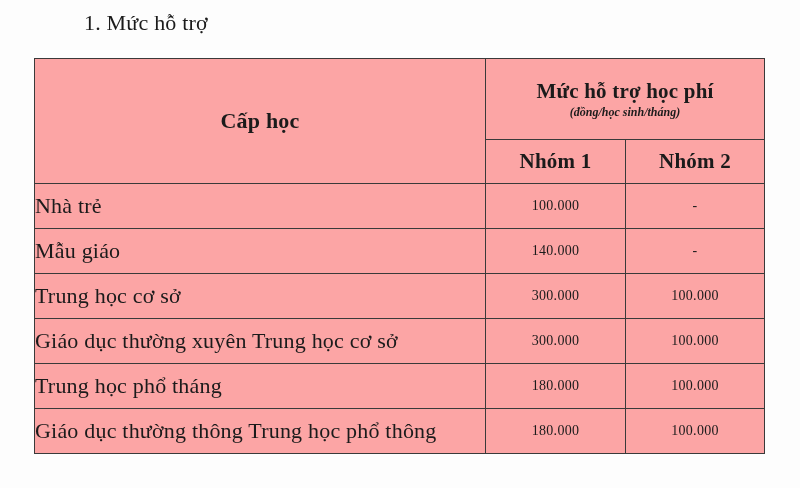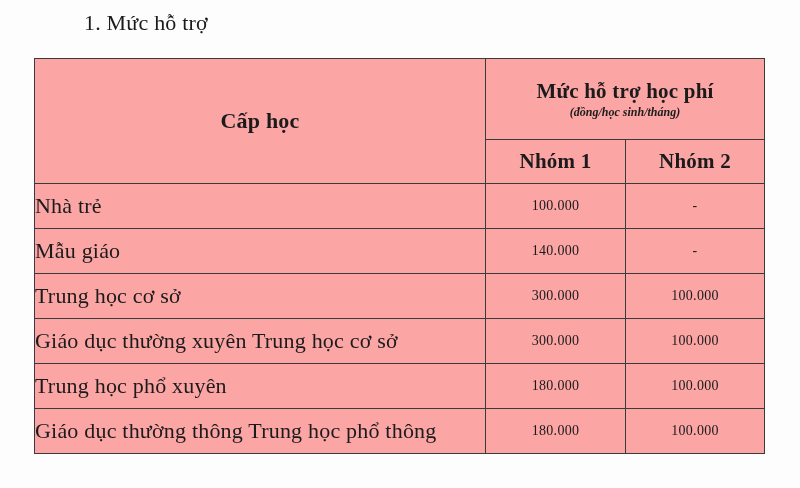--- a/index.html
+++ b/index.html
@@ -125,21 +125,21 @@
       <td class="level-td">Trung học cơ sở</td>
       <td class="val-td">300.000</td>
       <td class="val-td">100.000</td>
     </tr>
     <tr class="data-row">
       <td class="level-td">Giáo dục thường xuyên Trung học cơ sở</td>
       <td class="val-td">300.000</td>
       <td class="val-td">100.000</td>
     </tr>
     <tr class="data-row">
-      <td class="level-td">Trung học phổ xuyên</td>
+      <td class="level-td">Trung học phổ tháng</td>
       <td class="val-td">180.000</td>
       <td class="val-td">100.000</td>
     </tr>
     <tr class="data-row">
       <td class="level-td">Giáo dục thường thông Trung học phổ thông</td>
       <td class="val-td">180.000</td>
       <td class="val-td">100.000</td>
     </tr>
   </tbody>
 </table>

